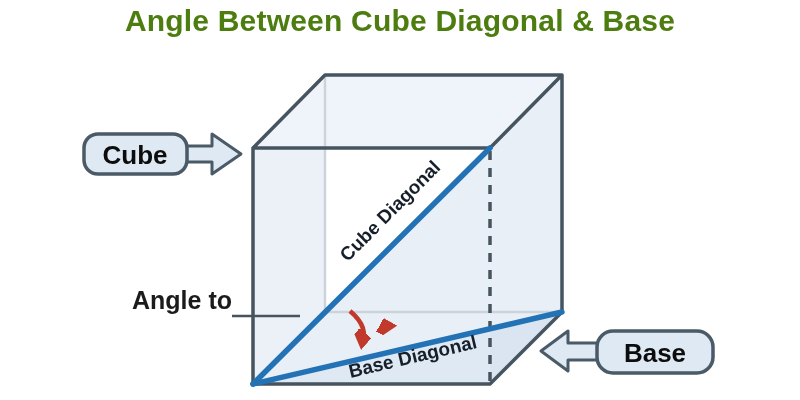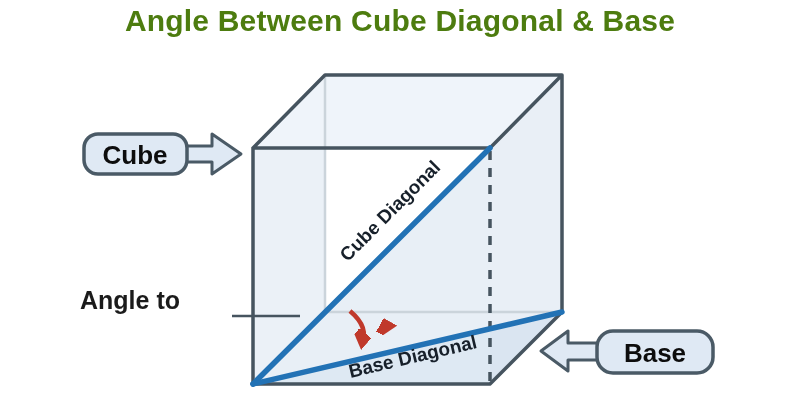--- a/index.html
+++ b/index.html
@@ -25,21 +25,21 @@
     font-size: 30px;
     font-weight: 800;
     letter-spacing: 0.2px;
     color: #4d7c0f;
   }
   .angle-label {
     position: absolute;
     top: 281px;
     left: 80px;
     width: 152px;
-    text-align: left;
+    text-align: right;
     font-size: 25px;
     font-weight: 800;
     line-height: 39px;
     color: #1b1b1b;
   }
   svg.diagram {
     position: absolute;
     top: 0;
     left: 0;
   }

